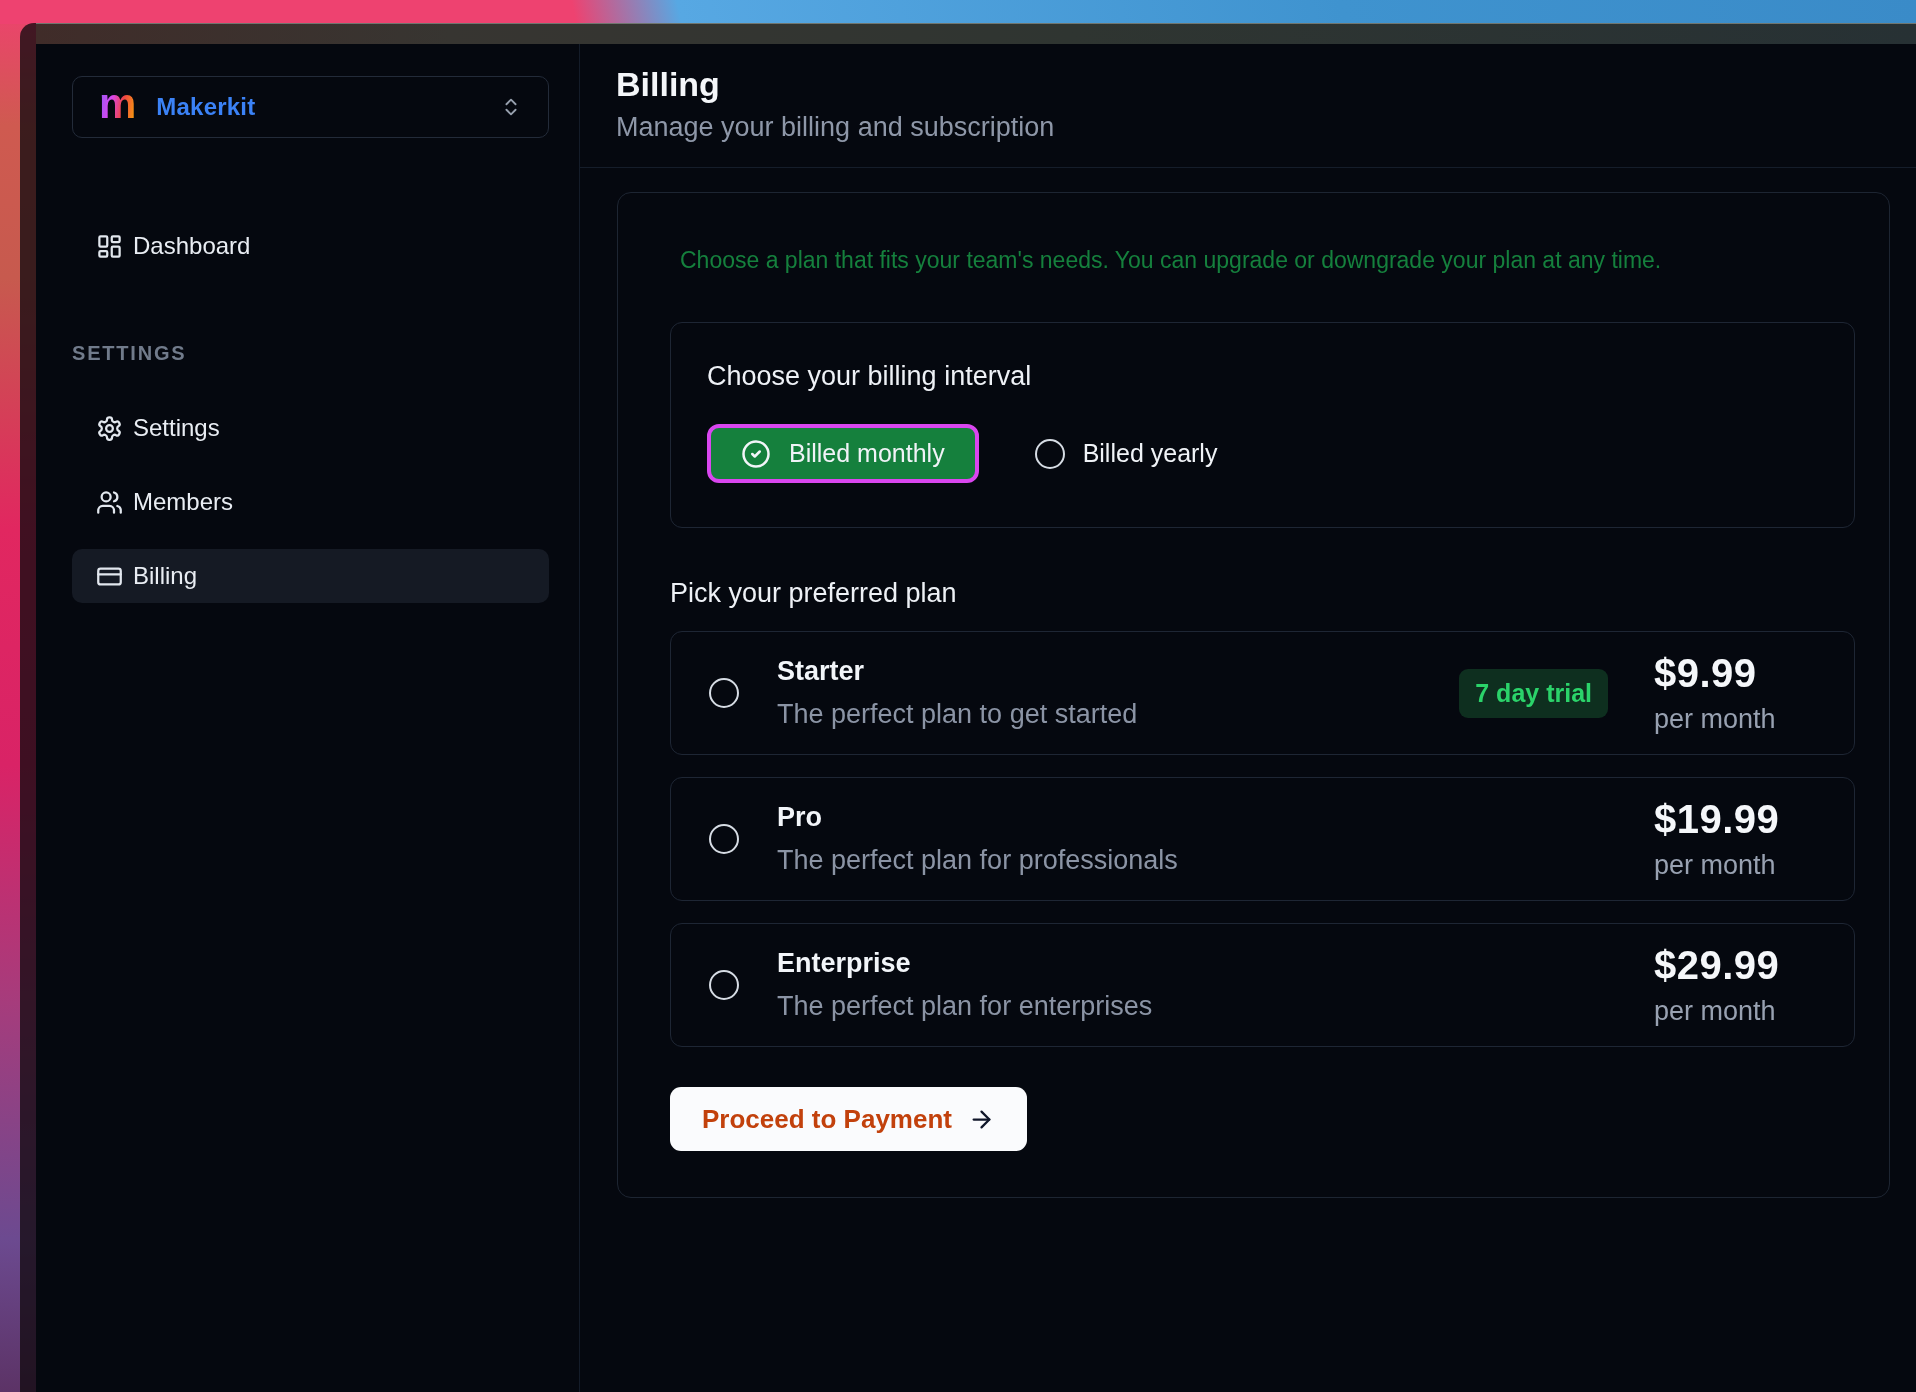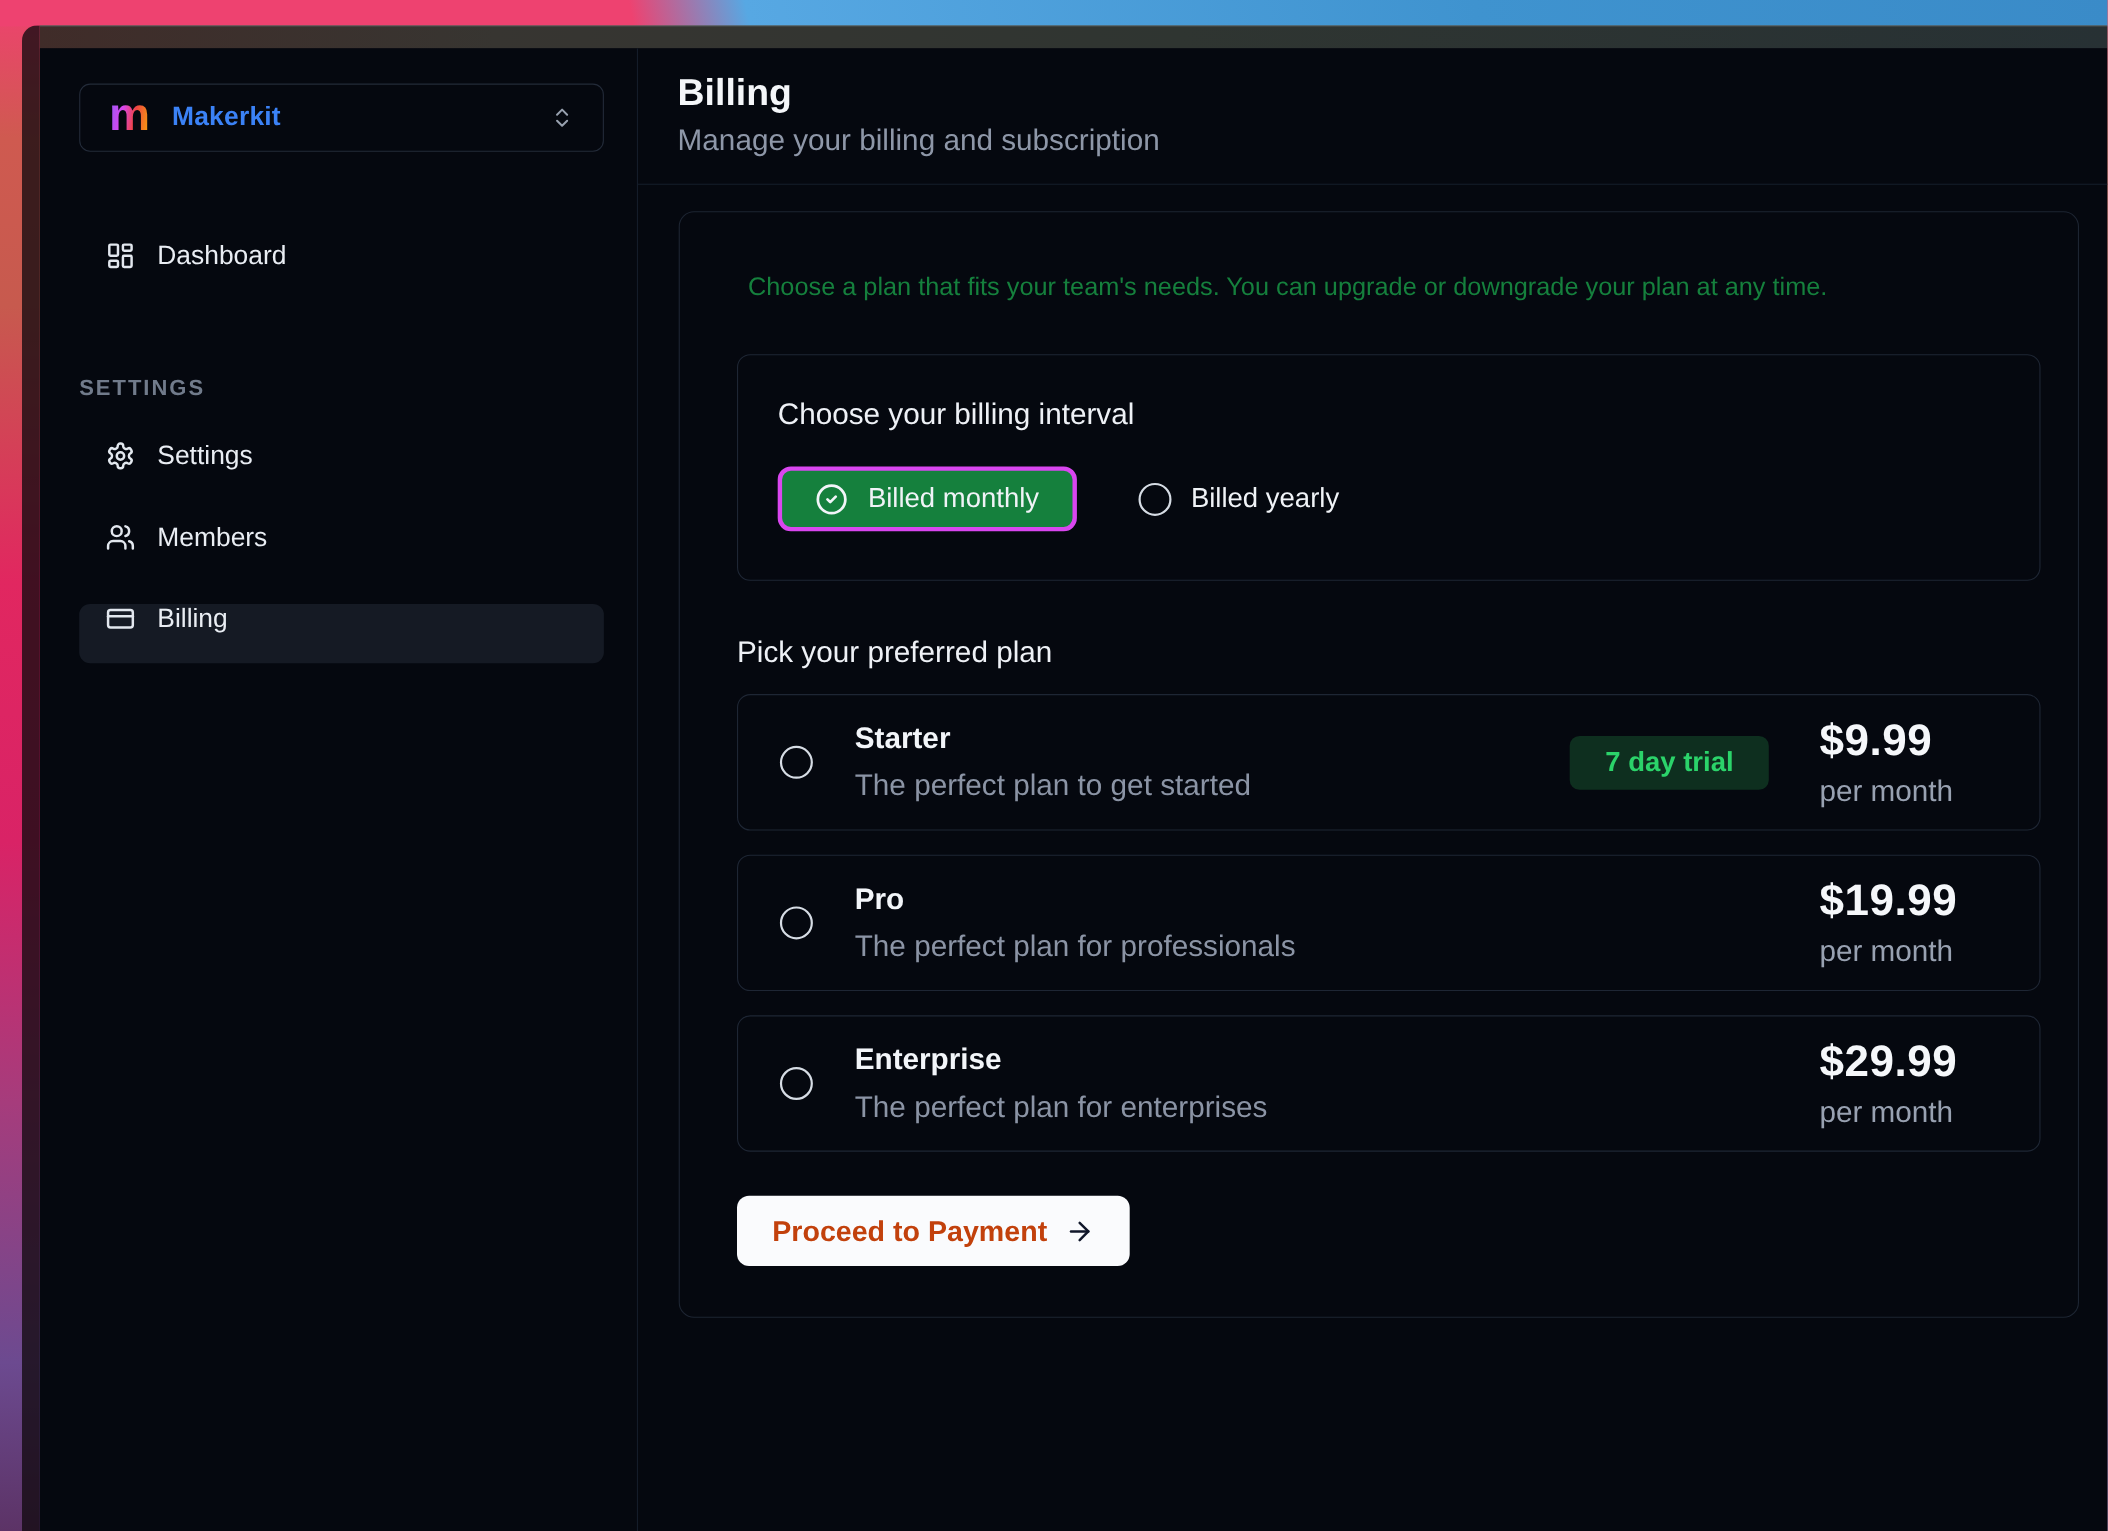--- a/index.html
+++ b/index.html
@@ -49,21 +49,21 @@
     -webkit-background-clip:text; background-clip:text; color:transparent;
   }
   .team-name{ flex:1; font-size:24px; font-weight:600; color:#3b82f6; letter-spacing:.2px; }
   .icon{ display:inline-flex; flex:none; }
   .icon svg{ display:block; }
   .chevrons{ color:#97a0ae; }
 
   .nav{ margin-top:81px; display:flex; flex-direction:column; }
   .nav-item{
     height:54px; border-radius:10px; margin-bottom:20px;
-    display:flex; align-items:flex-start; gap:20px; padding:0 24px;
+    display:flex; align-items:center; gap:10px; padding:0 24px;
     font-size:24px; color:#e9edf3; cursor:pointer;
   }
   .nav-item .icon{ color:#e2e7ee; }
   .nav-item.active{ background:#151a24; }
   .section-label{
     margin:49px 0 36px; font-size:20px; font-weight:700;
     letter-spacing:1.8px; color:#717b8b;
   }
 
   
@@ -106,21 +106,21 @@
     padding:0 60px 0 38px; cursor:pointer;
   }
   .plan-row:first-of-type{ margin-top:28px; }
   .plan-info{ margin-left:38px; flex:1; min-width:0; }
   .plan-name{ font-size:27px; font-weight:700; color:#f2f5f9; }
   .plan-desc{ margin-top:12px; font-size:27px; color:#8b94a5; }
   .trial-badge{
     flex:none; margin-right:46px;
     background:#0e2f1f; color:#2bd36a;
     font-size:25px; font-weight:700;
-    padding:10px 32px; border-radius:9px;
+    padding:10px 16px; border-radius:9px;
   }
   .plan-price{ flex:none; min-width:140px; }
   .price{ font-size:40px; font-weight:800; color:#f5f7fa; letter-spacing:.5px; }
   .period{ margin-top:8px; font-size:27px; color:#98a1b1; }
 
   .cta-button{
     margin-top:40px; height:64px; padding:0 32px;
     display:inline-flex; align-items:center; gap:16px;
     background:#fafbfd; color:#c2410c;
     border:none; border-radius:11px;

